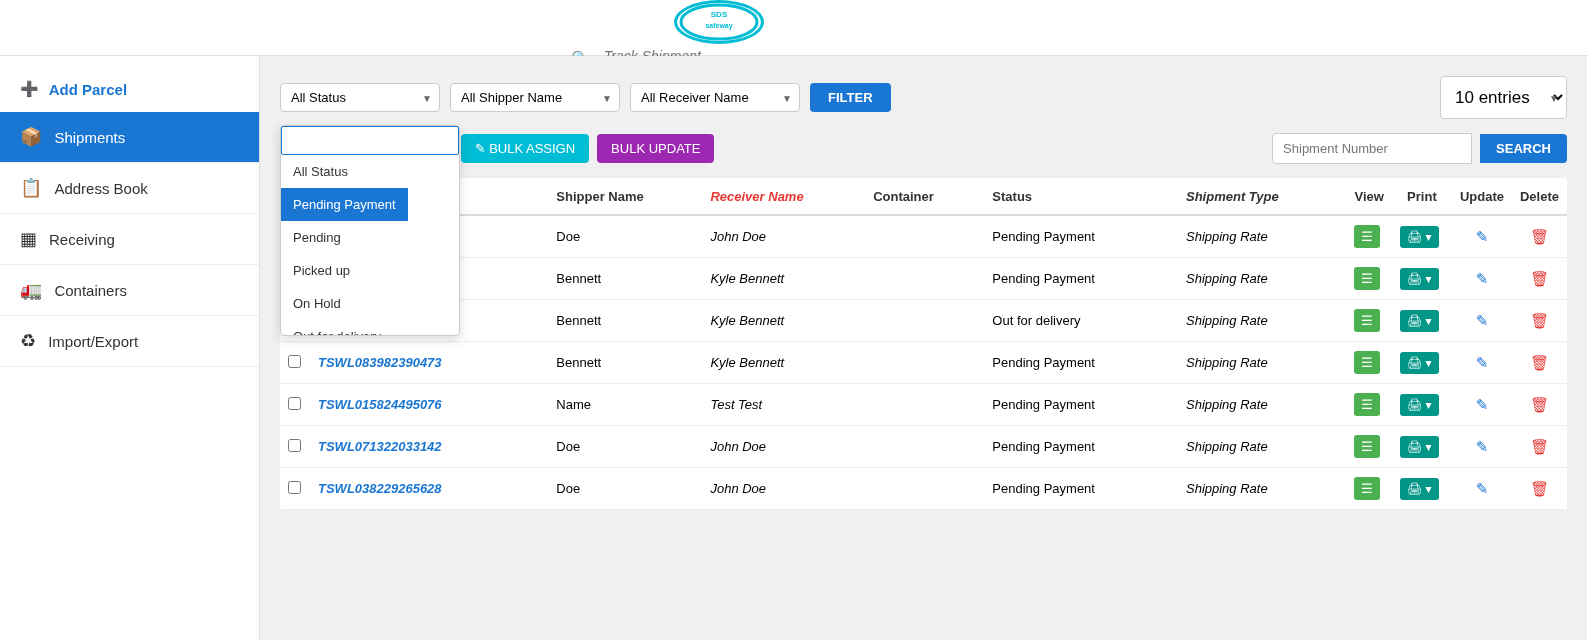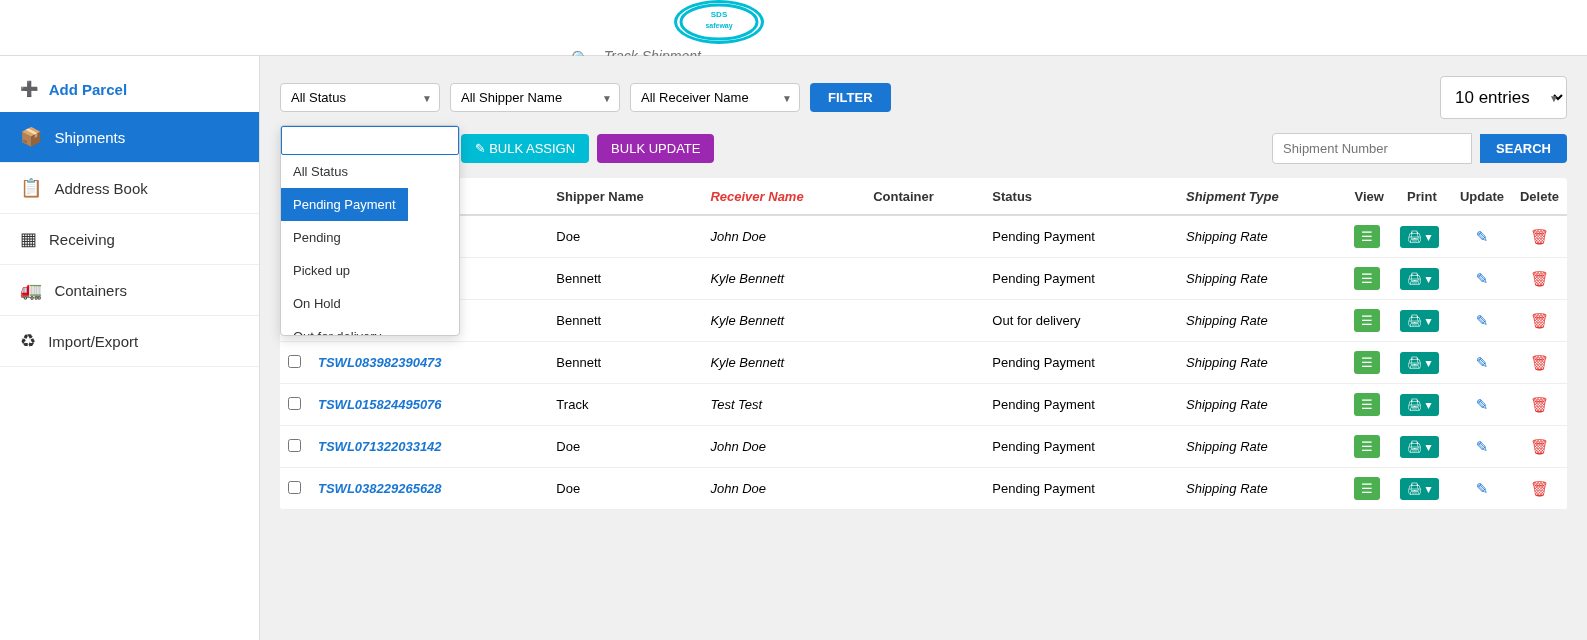--- a/index.html
+++ b/index.html
@@ -477,21 +477,21 @@
     <td class="col-update" style="text-align:center;">
       <button class="action-btn-edit">✎</button>
     </td>
     <td class="col-delete" style="text-align:center;">
       <button class="action-btn-del">🗑</button>
     </td>
   </tr>
             <tr>
     <td class="col-check"><input type="checkbox" style=""></td>
     <td class="col-num"><a href="#" class="shipment-link">TSWL015824495076</a></td>
-    <td class="col-shipper">Track</td>
+    <td class="col-shipper">Name</td>
     <td class="col-receiver">Test Test</td>
     <td class="col-container"></td>
     <td class="col-status">Pending Payment</td>
     <td class="col-type">Shipping Rate</td>
     <td class="col-view" style="text-align:center;">
       <button class="action-btn-view">☰</button>
     </td>
     <td class="col-print" style="text-align:center;">
       <button class="action-btn-print">🖨 ▾</button>
     </td>

